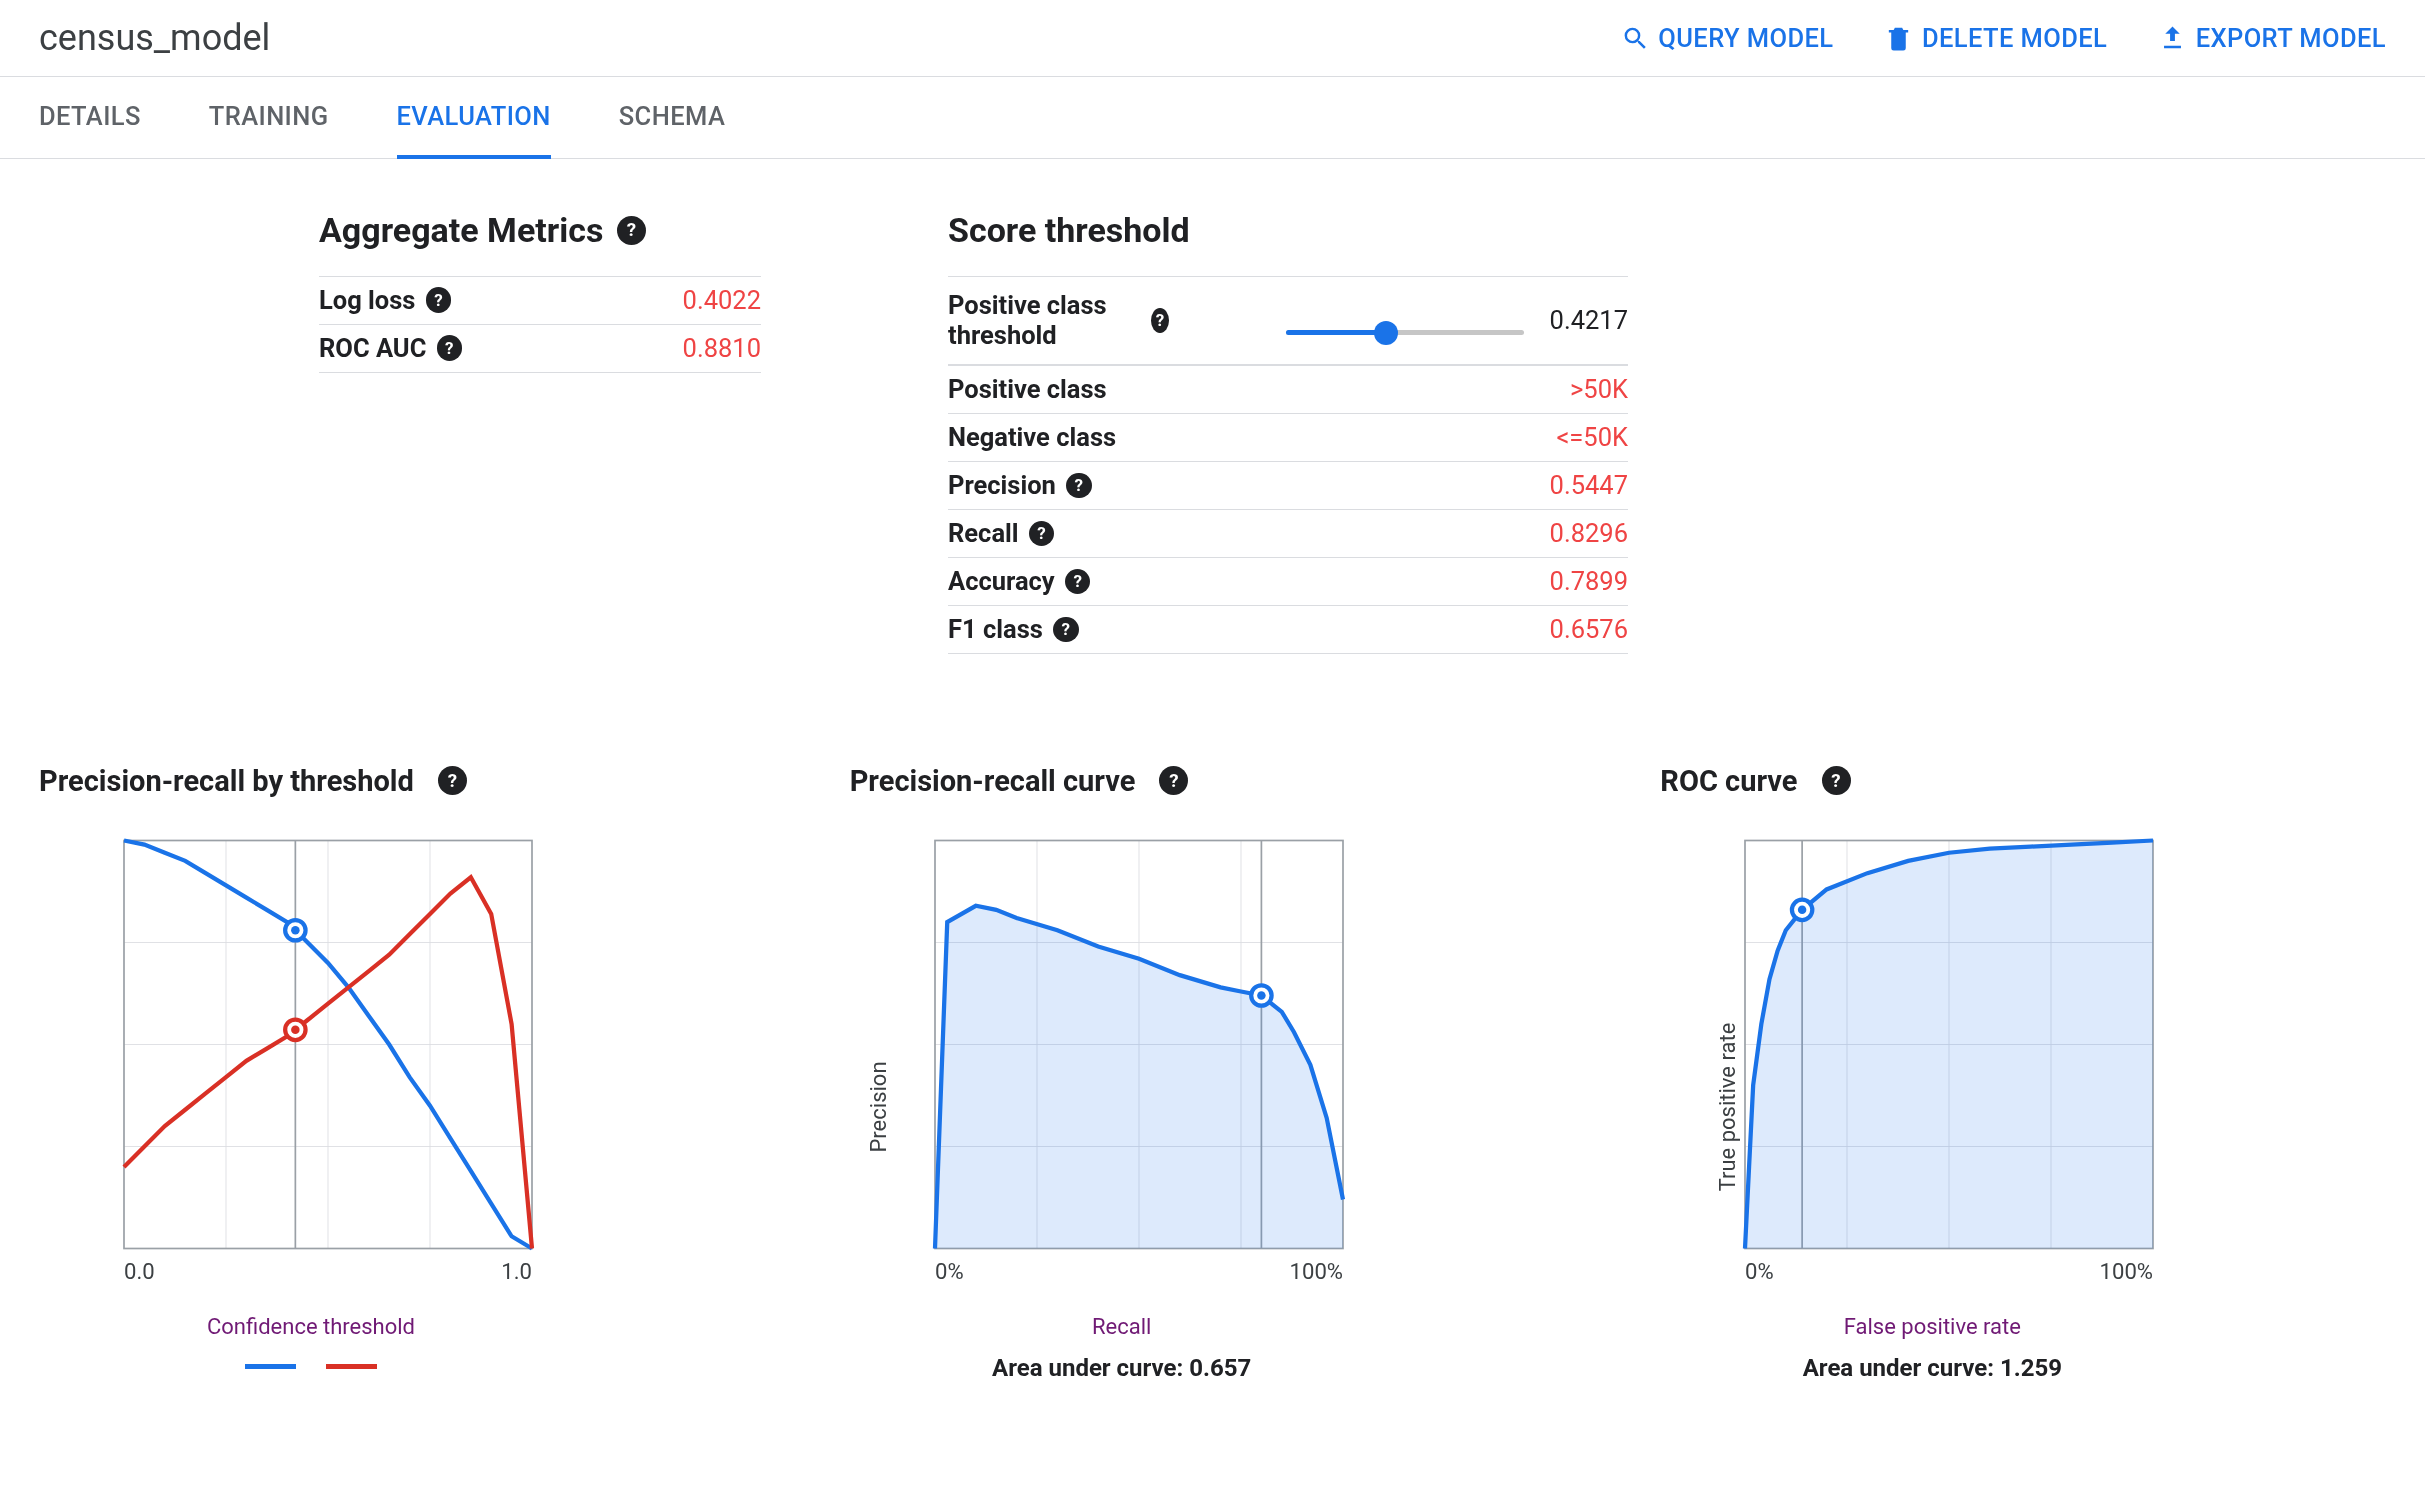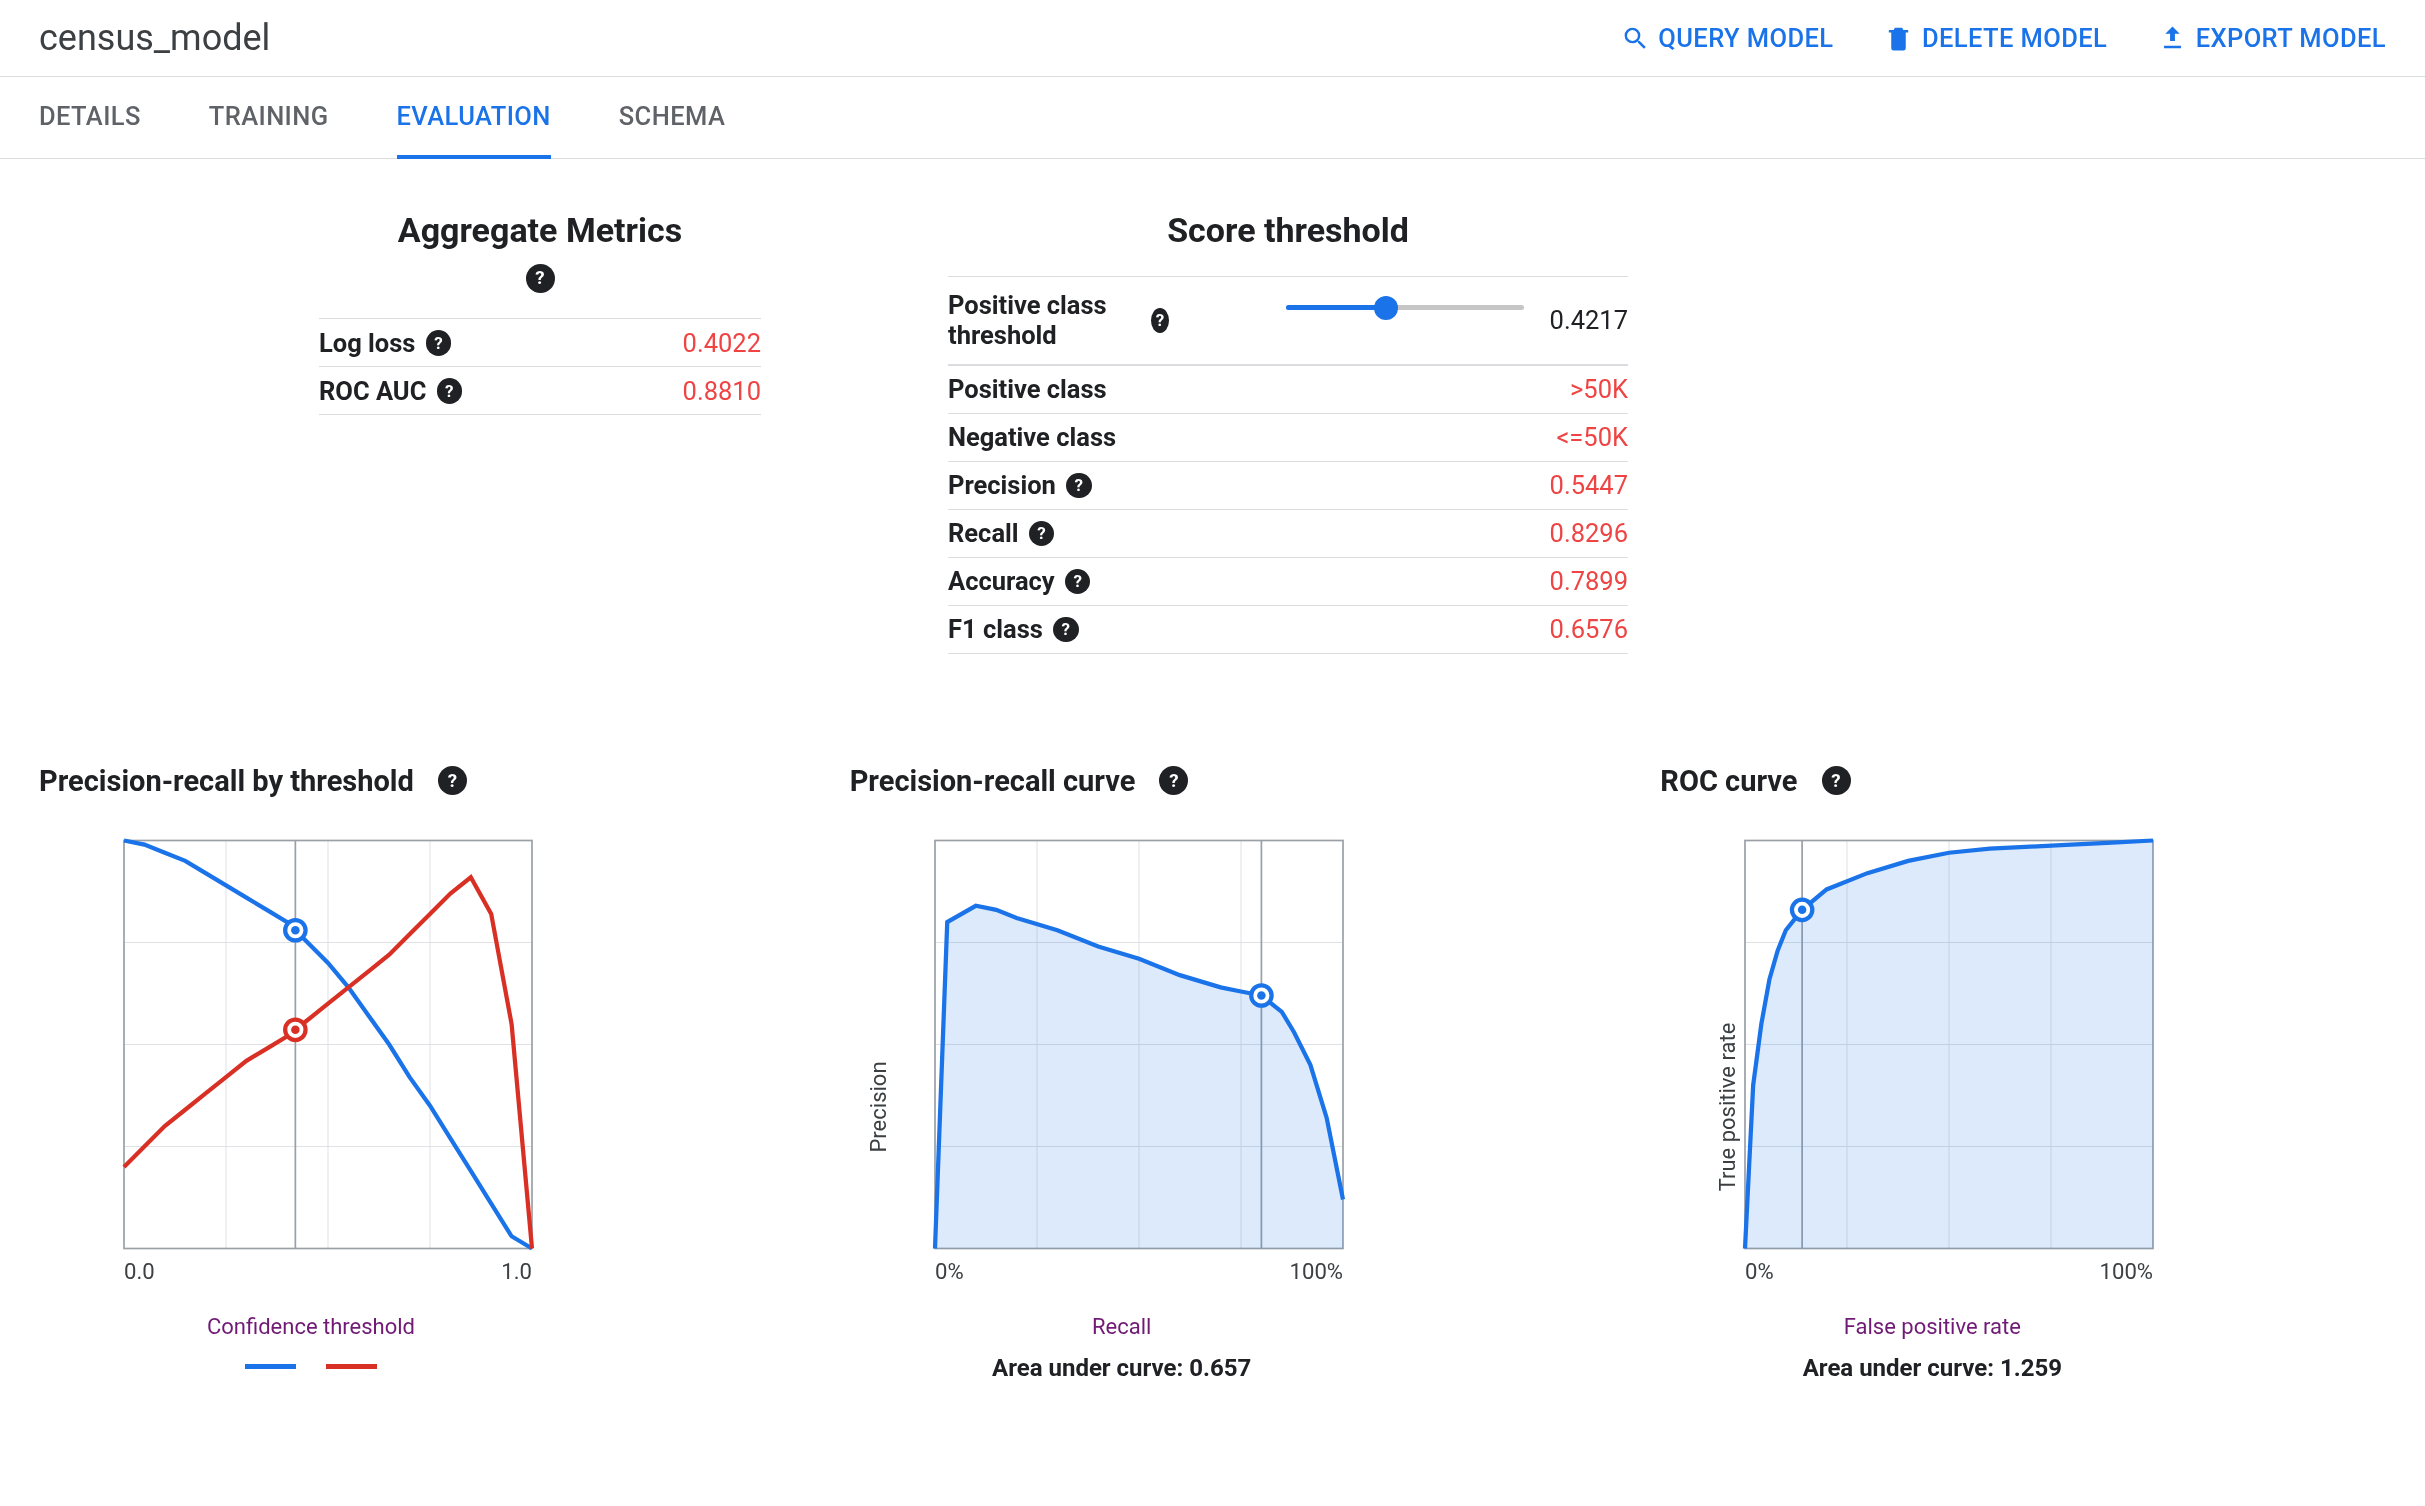--- a/index.html
+++ b/index.html
@@ -64,21 +64,21 @@
   .tab.active{color:var(--blue);border-bottom-color:var(--blue);}
 
   
   .content{padding:51px 39px 34px 39px;}
   .top-row{display:flex;gap:187px;}
   .col-left{margin-left:280px;width:442px;}
   .col-right{width:680px;}
 
   h2.section-title{
     font-size:34px;font-weight:700;margin:0 0 25.5px 0;
-    display:flex;align-items:center;gap:13.6px;flex-direction:column;
+    display:flex;align-items:center;gap:13.6px;
   }
 
   .metric-row{
     display:flex;justify-content:space-between;align-items:center;
     padding:8.5px 0;border-bottom:0.8px solid var(--line);
     font-size:25.5px;
   }
   .metric-row:first-of-type{border-top:0.8px solid var(--line);}
   .metric-label{font-weight:700;display:flex;align-items:center;gap:10.2px;}
   .metric-value{font-weight:400;color:#ef4444;}
@@ -89,21 +89,21 @@
     background:#202124;color:#fff;font-size:17px;font-weight:700;
   }
   .help-big{width:29px;height:29px;font-size:18.7px;}
 
   
   .slider-row{
     display:flex;align-items:center;gap:25.5px;
     padding:13.6px 0;border-top:0.8px solid var(--line);border-bottom:0.8px solid var(--line);
   }
   .slider-row .metric-label{flex:0 0 221px;font-size:25.5px;}
-  .slider-wrap{display:flex;align-items:flex-start;gap:25.5px;flex:1;justify-content:flex-end;}
+  .slider-wrap{display:flex;align-items:flex-end;gap:25.5px;flex:1;justify-content:flex-end;}
   .slider{
     position:relative;width:238px;height:5.1px;background:#c6c6c6;border-radius:2.5px;
   }
   .slider .fill{position:absolute;left:0;top:0;height:100%;background:var(--blue);border-radius:2.5px;}
   .slider .knob{position:absolute;top:50%;transform:translate(-50%,-50%);width:24px;height:24px;border-radius:50%;background:var(--blue);}
   .slider-val{font-size:25.5px;}
 
   
   .charts-row{display:flex;gap:85px;margin-top:110px;}
   .chart-block{flex:1;}

